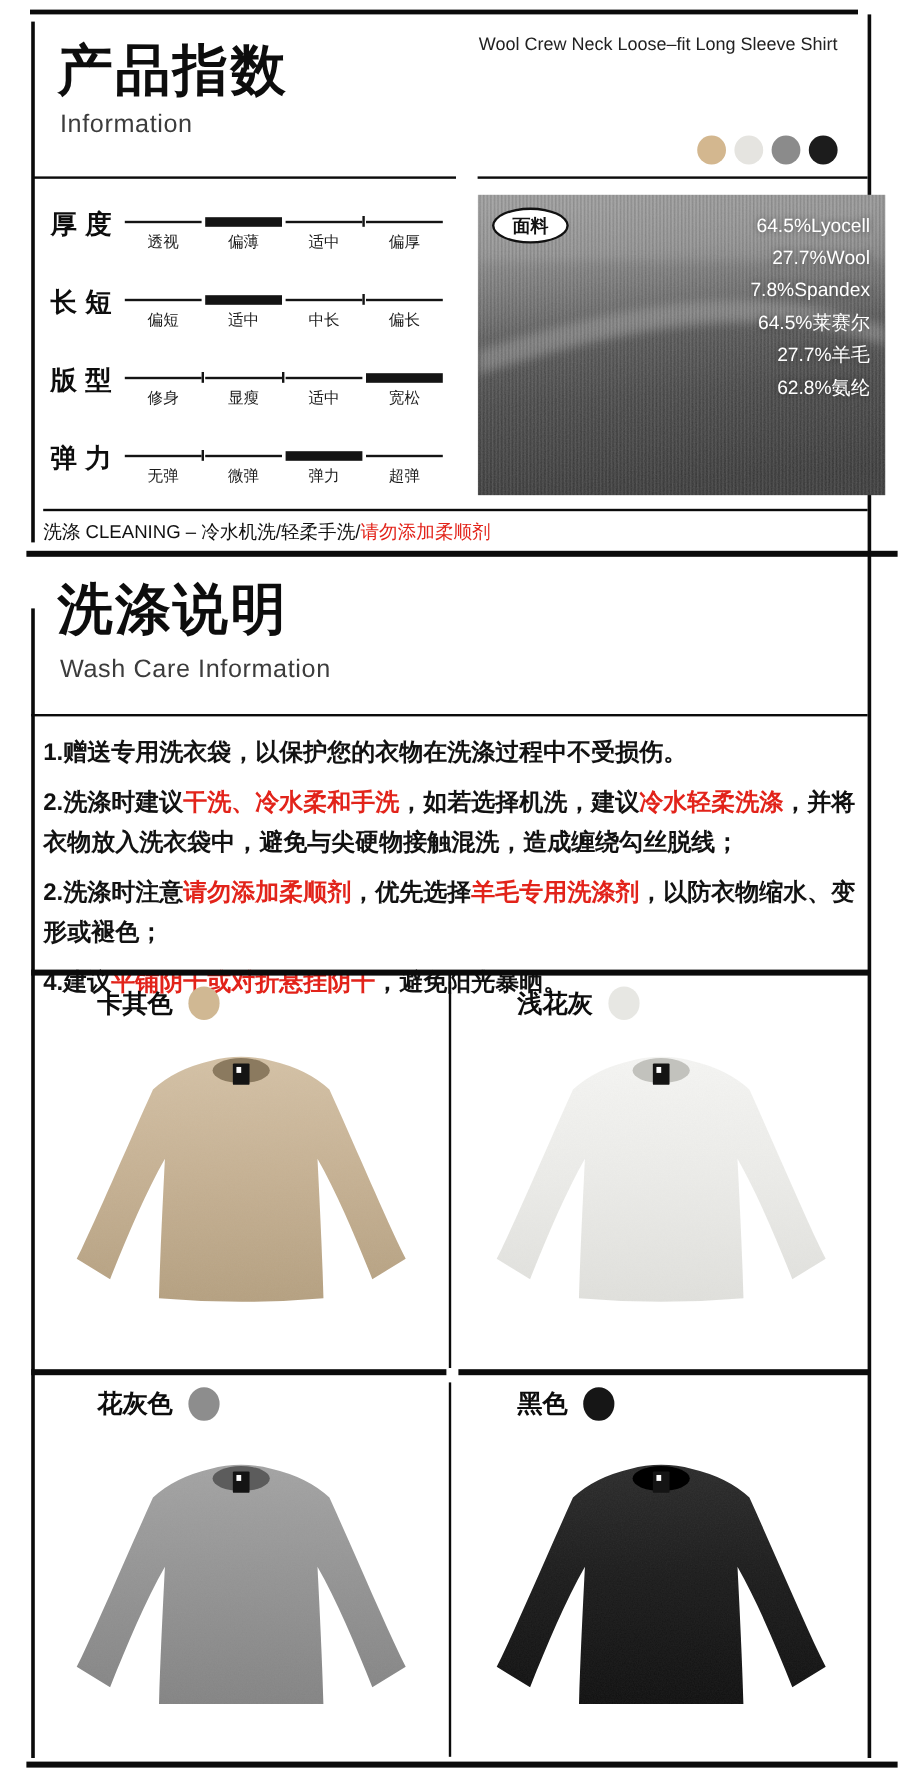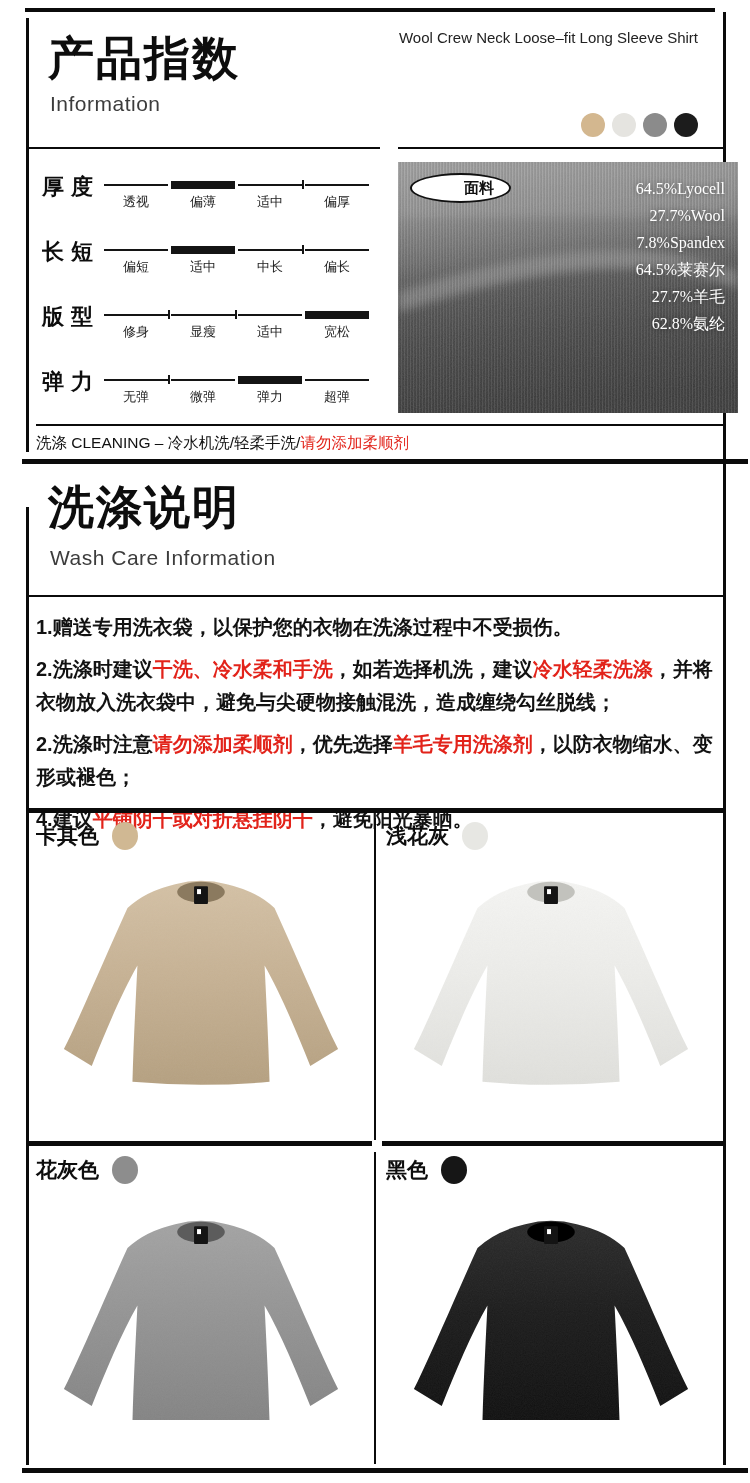--- a/index.html
+++ b/index.html
@@ -25,40 +25,40 @@
   .opt .bar .ln{width:100%;height:2px;background:#141414;}
   .opt[data-selected="true"] .bar .ln{height:8px;}
   .opt.tick .bar::before{content:"";position:absolute;left:-3px;top:-1px;width:2px;height:9px;background:#141414;}
   .opt .opt-label{font-size:13px;text-align:center;margin-top:4px;color:#1c1c1c;}
 
   
   .fabric{position:absolute;left:398px;top:162px;width:340px;height:251px;overflow:hidden;}
   .fabric svg{position:absolute;left:0;top:0;}
   .badge{position:absolute;left:12px;top:11px;width:60px;height:26px;background:#fff;border:2px solid #111;
          border-radius:50%;display:flex;align-items:center;justify-content:center;
-         font-size:15px;font-weight:700;color:#111;padding-left:37px;}
+         font-size:15px;font-weight:700;color:#111;}
   .comp{position:absolute;right:13px;top:13px;text-align:right;color:#fff;font-size:16px;line-height:27px;
-        text-shadow:0 0 5px rgba(0,0,0,.45);font-family:Liberation Serif, serif;}
+        text-shadow:0 0 5px rgba(0,0,0,.45);}
 
   
   .cleaning{position:absolute;left:36px;top:433px;font-size:15.5px;font-weight:500;color:#111;white-space:nowrap;}
   .red{color:#e2231a;}
 
   
   .wash-box{position:absolute;left:36px;top:611px;width:684px;}
   .wash-box p{margin:0 0 9px 0;font-size:20px;font-weight:600;line-height:33px;color:#121212;}
 
   
   .cell{position:absolute;}
   .c0{left:28px;top:816px;width:346px;height:324px;}
   .c1{left:378px;top:816px;width:346px;height:324px;}
   .c2{left:28px;top:1150px;width:346px;height:318px;}
   .c3{left:378px;top:1150px;width:346px;height:318px;text-align:right;}
   .clabel{position:absolute;left:8px;top:6px;display:flex;align-items:center;gap:13px;}
-  .cname{font-size:21px;font-weight:700;color:#0d0d0d;}
+  .cname{font-size:21px;font-weight:700;color:#0d0d0d;margin-left:45px;}
   .cswatch{width:26px;height:28px;border-radius:50%;}
   .cshirt{position:absolute;left:24px;top:60px;width:298px;height:215px;}
   .c2 .cshirt,.c3 .cshirt{top:66px;height:204px;overflow:hidden;}
 </style>
 </head>
 <body>
 
 <div class="page">
 
   <div class="hline" style="left:25px;top:8px;width:690px;height:4px;"></div>

